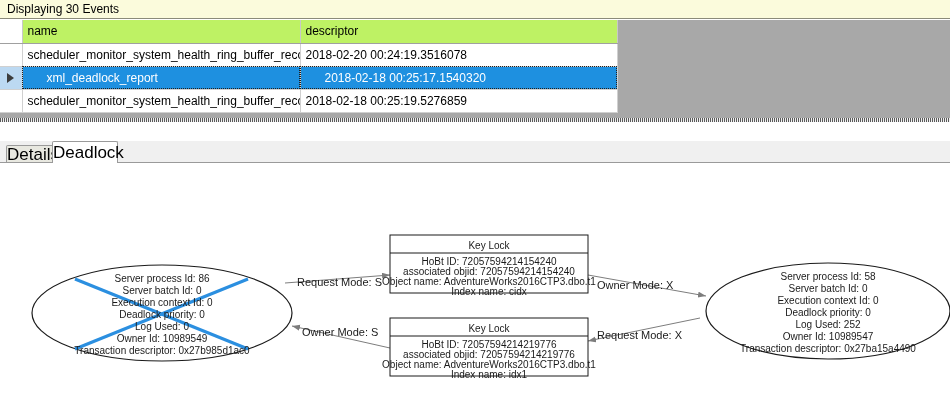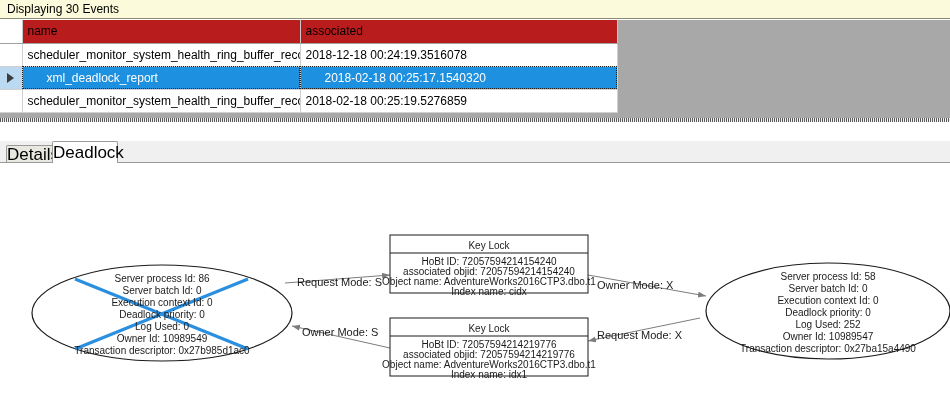--- a/index.html
+++ b/index.html
@@ -67,21 +67,21 @@
     text-align: left;
     vertical-align: middle;
     white-space: nowrap;
     overflow: hidden;
     border-right: 1px solid #d0d0d0;
     border-bottom: 1px solid #d0d0d0;
     background: #ffffff;
     box-sizing: border-box;
   }
   .grid thead th {
-    background: #b91c1c;
+    background: #bef264;
     border-bottom: 1px solid #a0a0a0;
     border-right: 1px solid #c8c8c8;
   }
   .grid th.sel-head, .grid td.sel-cell {
     padding: 0;
     text-align: center;
     background: #ffffff;
   }
   .grid tr.selected td.sel-cell {
     background: #bcd9f2;
@@ -216,28 +216,28 @@
     <table class="grid">
       <colgroup>
         <col class="c-sel">
           <col class="c-name">
           <col class="c-time">
       </colgroup>
       <thead>
         <tr>
           <th class="sel-head"></th>
           <th>name</th>
-          <th>associated</th>
+          <th>descriptor</th>
         </tr>
       </thead>
       <tbody>
         <tr>
           <td class="sel-cell"></td>
           <td class="data-cell">scheduler_monitor_system_health_ring_buffer_recorded</td>
-          <td class="data-cell">2018-12-18 00:24:19.3516078</td>
+          <td class="data-cell">2018-02-20 00:24:19.3516078</td>
         </tr>
         <tr class="selected">
           <td class="sel-cell">
             <span class="row-arrow"></span>
           </td>
           <td class="data-cell first-data">xml_deadlock_report</td>
           <td class="data-cell last-data">2018-02-18 00:25:17.1540320</td>
         </tr>
         <tr>
           <td class="sel-cell"></td>

